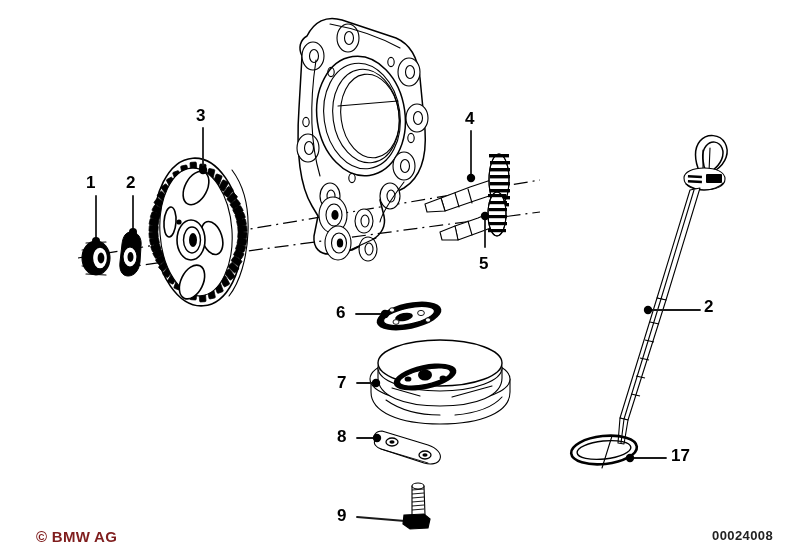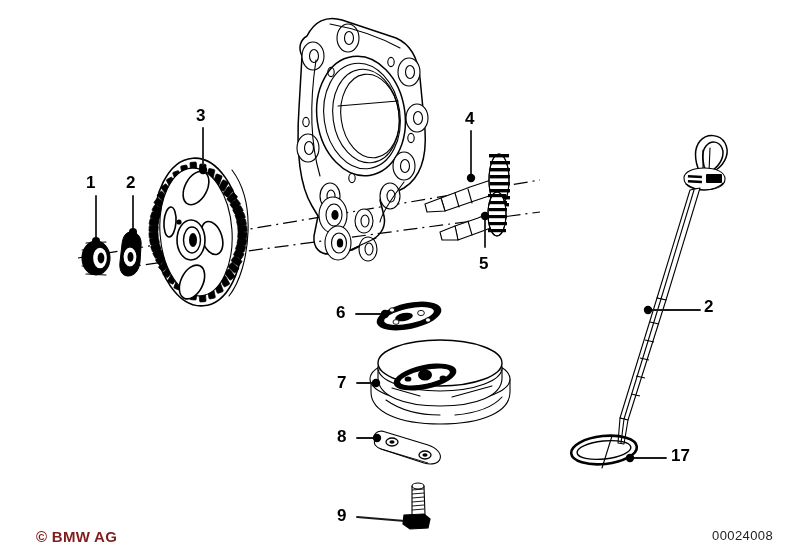--- a/index.html
+++ b/index.html
@@ -48,20 +48,21 @@
   }
   .diagram-id {
     position: absolute;
     left: 712px;
     top: 528px;
     font-family: "Liberation Sans", sans-serif;
     font-size: 13px;
     color: #222222;
     letter-spacing: 0.4px;
     white-space: nowrap;
+    font-weight: bold;
   }
 </style>
 </head>
 <body>
 
 <div id="page">
 
   <svg id="diagram" viewBox="0 0 799 559">
     <defs>
       <style>

